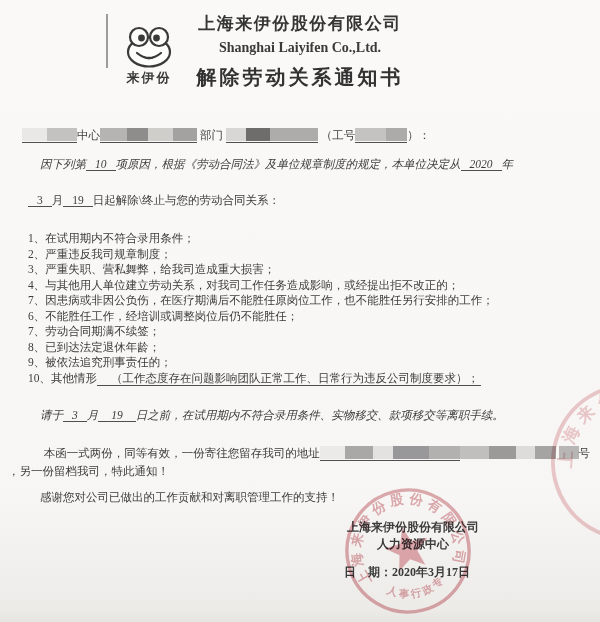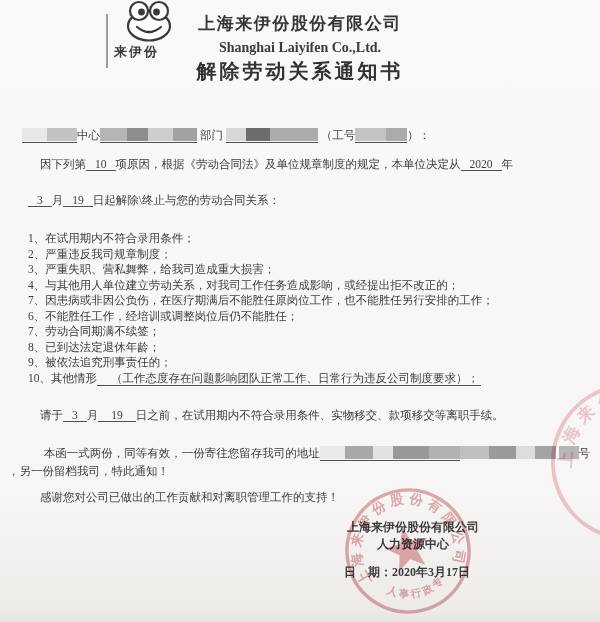--- a/index.html
+++ b/index.html
@@ -6,44 +6,44 @@
   .page{
     position:relative;
     width:600px;height:622px;
     background:linear-gradient(180deg,#faf9f7 0%,#f7f6f4 80%,#edebe8 98%,#e6e4e1 100%);
     overflow:hidden;
     font-family:"Liberation Serif","DejaVu Serif",serif;
     color:#3c3c3c;
   }
   
   .logo-divider{position:absolute;left:106px;top:14px;width:2px;height:54px;background:#9c9c9c;}
-  .logo-block{position:absolute;left:114px;top:0;width:70px;}
+  .logo-block{position:absolute;left:114px;top:26px;width:70px;text-align:center;}
   .logo-face{display:block;margin:0 auto;}
   .logo-caption{font-weight:bold;font-size:13px;color:#3a3a3a;letter-spacing:2px;margin-top:1px;}
   .company-block{position:absolute;left:192px;top:12px;width:216px;text-align:center;}
   .company-cn{font-size:17px;font-weight:bold;letter-spacing:1.5px;color:#353535;}
   .company-en{font-size:14px;font-weight:bold;margin-top:5px;color:#3a3a3a;}
-  .doc-title{position:absolute;left:0;top:58px;width:600px;text-align:center;
+  .doc-title{position:absolute;left:0;top:64px;width:600px;text-align:center;
     font-size:20px;font-weight:bold;letter-spacing:3px;color:#323232;}
   
   .bodytext{font-size:11.5px;line-height:15.5px;color:#3c3c3c;}
   .addressee{position:absolute;left:22px;top:112px;right:14px;font-size:11.5px;margin-top:16px;}
   .blank{display:inline-block;border-bottom:1px solid #4f4f4f;vertical-align:baseline;
     text-align:center;line-height:13px;}
   .mosaic{display:inline-block;height:13px;vertical-align:-2px;}
   .m1{background:linear-gradient(90deg,#e9e8e6 0 45%,#c3c2c0 45% 100%);}
   .m2{background:linear-gradient(90deg,#b5b4b2 0 28%,#8e8d8b 28% 50%,#cfcecb 50% 75%,#a3a2a0 75% 100%);}
   .m3{background:linear-gradient(90deg,#d8d7d5 0 22%,#6e6d6b 22% 48%,#adacaa 48% 100%);}
   .m4{background:linear-gradient(90deg,#c4c3c1 0 60%,#acabaa 60% 100%);}
   .m5{background:linear-gradient(90deg,#eceae8 0 18%,#a9a8a6 18% 38%,#e3e2e0 38% 52%,#98979a 52% 78%,#b2b1af 78% 100%);}
   .m6{background:linear-gradient(90deg,#c0bfbd 0 30%,#9b9a98 30% 58%,#dddcda 58% 78%,#a5a4a2 78% 100%);}
   .m7{background:linear-gradient(90deg,#b7b6b4 0 100%);}
   .intro{position:absolute;left:28px;top:146px;right:18px;font-size:11.5px;}
   .intro-line{height:36px;line-height:36px;white-space:nowrap;}
-  .indent1{padding-left:12px;}
+  .indent1{padding-left:12px;font-style:italic;}
   .reasons{position:absolute;left:28px;top:231px;right:10px;}
   .reason-item{white-space:nowrap;}
   .r10-detail{border-bottom:1px solid #4f4f4f;padding:0 2px 1px 14px;}
   .handover{position:absolute;left:28px;top:408px;right:14px;font-size:11.5px;white-space:nowrap;}
   .copies{position:absolute;left:8px;top:444px;right:10px;font-size:11.5px;}
   .copies-line1{white-space:nowrap;padding-left:30px;height:18px;line-height:18px;text-align:right;}
   .copies-line2{height:18px;line-height:18px;}
   .thanks{position:absolute;left:28px;top:490px;font-size:11.5px;padding-left:12px;}
   .signature{position:absolute;left:344px;top:519px;width:138px;text-align:center;
     font-size:12px;line-height:17px;font-weight:bold;color:#3a3a3a;}

